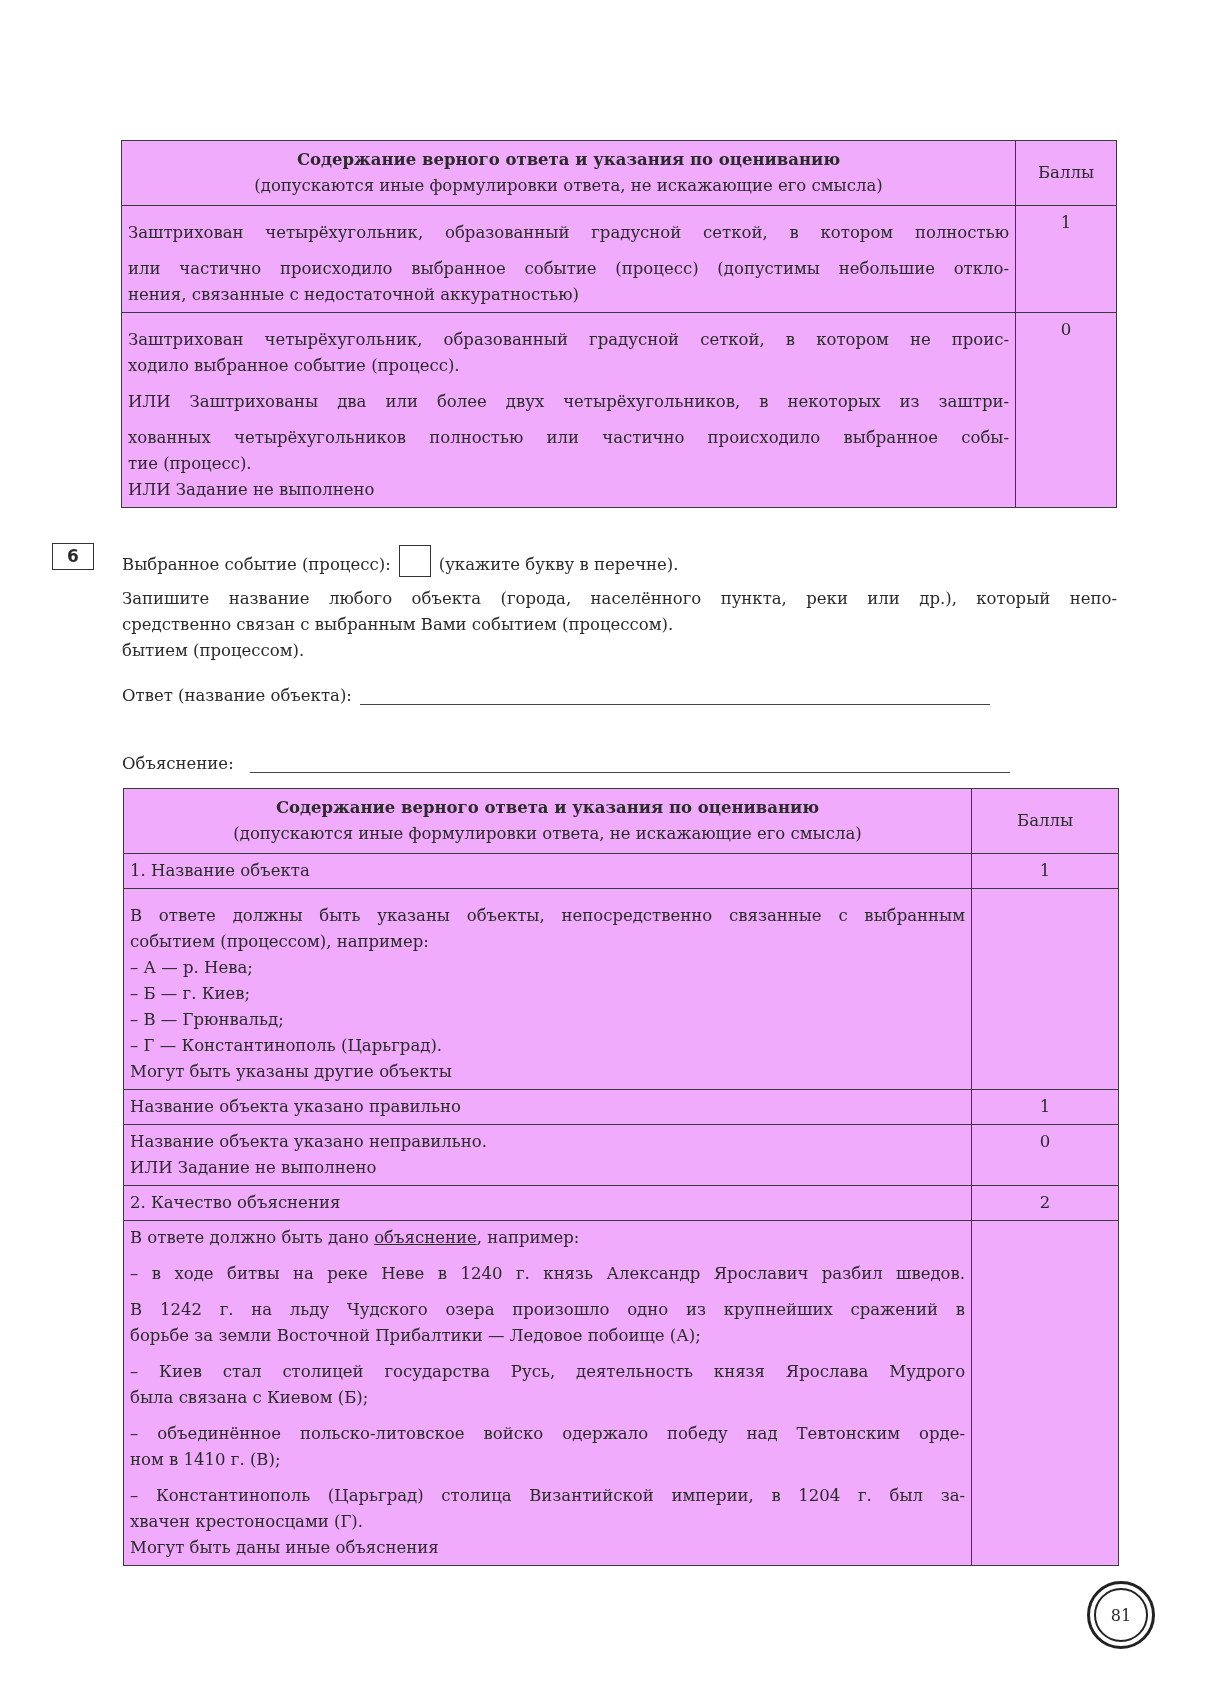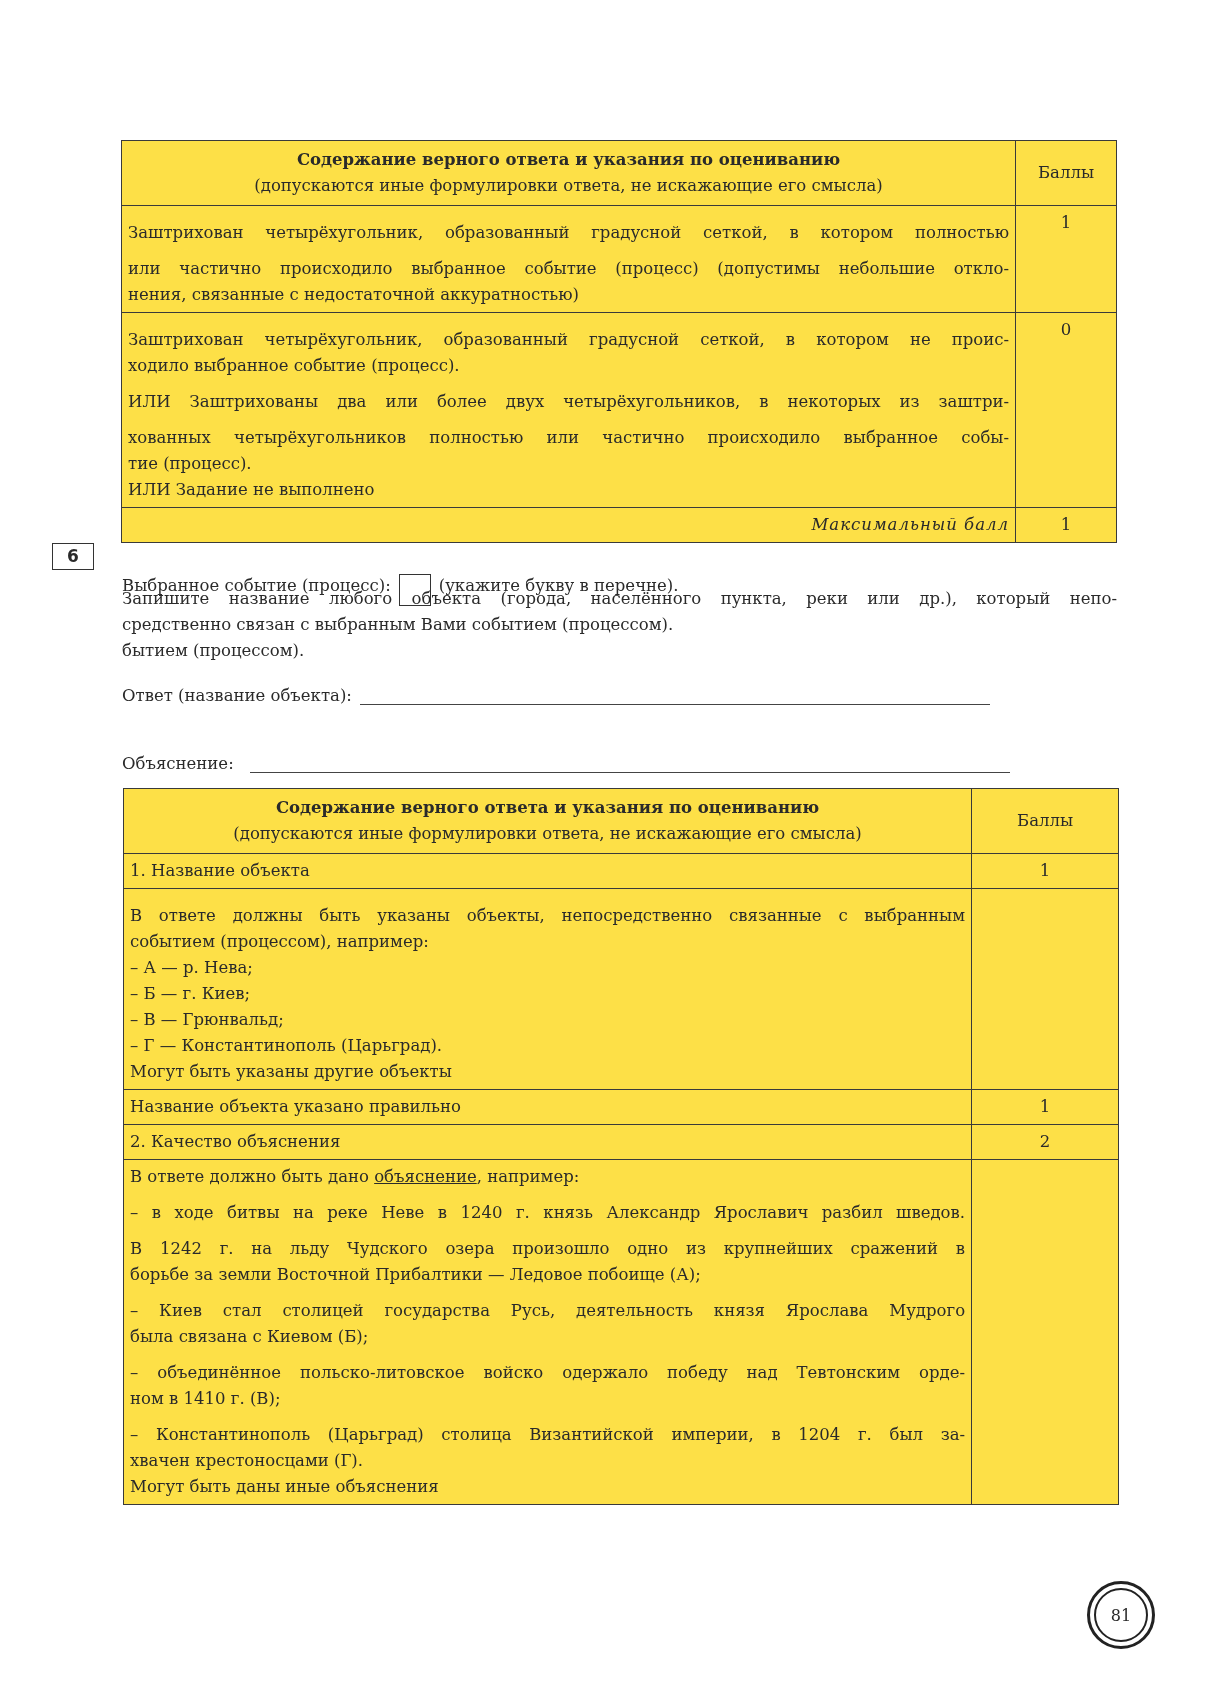--- a/index.html
+++ b/index.html
@@ -5,21 +5,21 @@
   html, body { margin: 0; padding: 0; background: #ffffff; }
   body {
     width: 1208px; height: 1700px; position: relative; overflow: hidden;
     font-family: "DejaVu Serif", "Liberation Serif", serif;
     color: #2a2a2a;
     font-size: 16.5px;
   }
   table.rubric {
     position: absolute;
     border-collapse: collapse;
-    background: #fde047;
+    background: #f0abfc;
   }
   table.rubric td, table.rubric th {
     border: 1.5px solid #3a3a3a;
     vertical-align: top;
     padding: 4px 6px 4px 6px;
     line-height: 26px;
     font-weight: normal;
   }
   table.rubric th { vertical-align: middle; text-align: center; line-height: 26px; }
   .hdr-bold { font-weight: bold; display: block; }
@@ -34,21 +34,21 @@
   #t1 col.c2 { width: 101px; }
   #t2 { left: 123px; top: 788px; width: 996px; }
   #t2 col.c1 { width: 849px; }
   #t2 col.c2 { width: 147px; }
 
   .task-num {
     position: absolute; left: 52px; top: 543px; width: 40px; height: 25px;
     border: 1.5px solid #333; font-family: "DejaVu Sans", sans-serif; font-weight: bold;
     font-size: 17px; text-align: center; line-height: 25px;
   }
-  .task-line { position: absolute; left: 122px; top: 574px; line-height: 24px; display:flex; align-items:flex-start; }
+  .task-line { position: absolute; left: 122px; top: 545px; line-height: 24px; display:flex; align-items:flex-end; }
   .answer-box {
     display: inline-block; width: 30px; height: 30px; border: 1.5px solid #333;
     margin: 0 8px 0 8px; vertical-align: middle;
   }
   .para { position: absolute; left: 122px; width: 995px; line-height: 26px; }
   .field { position: absolute; left: 122px; display: flex; align-items: flex-end; }
   .field .blank { border-bottom: 1.5px solid #444; height: 20px; margin-left: 8px; }
   .underline { text-decoration: underline; }
 
   .page-num {
@@ -89,24 +89,20 @@
   <tr>
     <td style="height:150px;">
       <span class="jline">Заштрихован четырёхугольник, образованный градусной сеткой, в котором не проис-</span>
       <span class="line">ходило выбранное событие (процесс).</span>
       <span class="jline">ИЛИ Заштрихованы два или более двух четырёхугольников, в некоторых из заштри-</span>
       <span class="jline">хованных четырёхугольников полностью или частично происходило выбранное собы-</span>
       <span class="line">тие (процесс).</span>
       <span class="line">ИЛИ Задание не выполнено</span>
     </td>
     <td class="score">0</td>
-  </tr>
-  <tr>
-    <td class="italic-right">Максимальный балл</td>
-    <td class="score">1</td>
   </tr>
 </tbody>
   </table>
 
 <div class="task-num">6</div>
 <div class="task-line">
   <span>Выбранное событие (процесс):</span>
   <span class="answer-box"></span>
   <span>(укажите букву в перечне).</span>
 </div>
@@ -153,20 +149,27 @@
       <span class="line">– Г — Константинополь (Царьград).</span>
       <span class="line">Могут быть указаны другие объекты</span>
     </td>
     <td></td>
   </tr>
   <tr>
     <td>Название объекта указано правильно</td>
     <td class="score">1</td>
   </tr>
   <tr>
+    <td>
+      <span class="line">Название объекта указано неправильно.</span>
+      <span class="line">ИЛИ Задание не выполнено</span>
+    </td>
+    <td class="score">0</td>
+  </tr>
+  <tr>
     <td class="bold">2. Качество объяснения</td>
     <td class="score">2</td>
   </tr>
   <tr>
     <td>
       <span class="line"><span>В ответе должно быть дано </span><span class="underline">объяснение</span><span>, например:</span></span>
       <span class="jline">– в ходе битвы на реке Неве в 1240 г. князь Александр Ярославич разбил шведов.</span>
       <span class="jline">В 1242 г. на льду Чудского озера произошло одно из крупнейших сражений в</span>
       <span class="line">борьбе за земли Восточной Прибалтики — Ледовое побоище (А);</span>
       <span class="jline">– Киев стал столицей государства Русь, деятельность князя Ярослава Мудрого</span>

